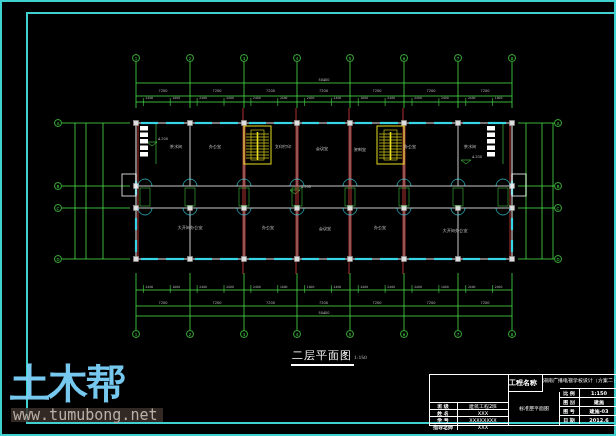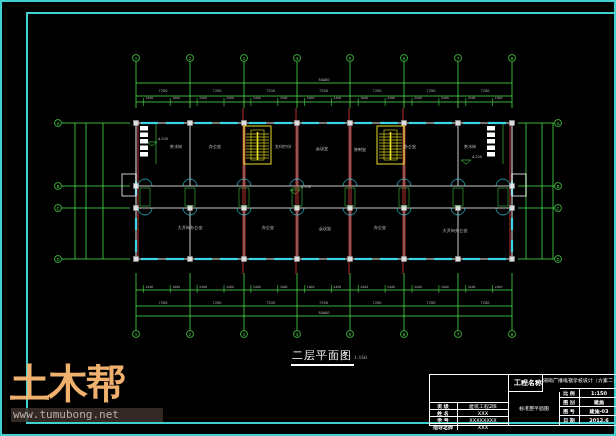--- a/index.html
+++ b/index.html
@@ -3,36 +3,36 @@
   <meta charset="utf-8">
   <style>
     html, body { margin:0; padding:0; background:#000; }
     body { width:616px; height:436px; position:relative; overflow:hidden; font-family:"DejaVu Sans", sans-serif; }
     #canvas { position:absolute; left:0; top:0; width:616px; height:436px; }
     .outer-frame { position:absolute; left:0; top:0; width:612px; height:432px; border:2px solid #3fd0d0; }
     .inner-frame { position:absolute; left:26px; top:12px; width:590px; height:408px; border:2px solid #3fd0d0; border-right:none; }
     .title-block { position:absolute; left:429px; top:374px; width:187px; height:50px; border:1px solid #fff; border-right:none; color:#fff; font-size:6px; }
     .tb-school { position:absolute; left:0; top:0; width:78px; height:16px; line-height:16px; font-size:8px; padding-left:1px; border-bottom:none; }
     .tb-col1 { position:absolute; left:78px; top:0; width:0; height:50px; border-left:1px solid #fff; }
-    .tb-proj { position:absolute; left:79px; top:0; width:33px; height:16px; line-height:16px; font-weight:bold; font-size:7px; text-align:right; border-bottom:1px solid #fff; border-right:1px solid #fff; }
+    .tb-proj { position:absolute; left:79px; top:0; width:33px; height:16px; line-height:16px; font-weight:bold; font-size:7px; text-align:left; border-bottom:1px solid #fff; border-right:1px solid #fff; }
     .tb-subject { position:absolute; left:113px; top:0; width:74px; height:12px; line-height:10px; font-size:5px; white-space:nowrap; overflow:hidden; }
     .tb-drawing { position:absolute; left:79px; top:17px; width:50px; height:33px; line-height:33px; text-align:center; font-size:5px; border-right:1px solid #fff; }
     .tb-rows-left { position:absolute; left:0; top:27px; width:78px; }
     .tb-row { height:6px; border-top:1px solid #fff; position:relative; font-size:5px; line-height:6px; }
     .tb-row .k { position:absolute; left:0; width:26px; text-align:center; font-weight:bold; }
     .tb-row .v { position:absolute; left:27px; width:50px; text-align:center; border-left:1px solid #fff; height:6px; }
     .tb-rows-right { position:absolute; left:130px; top:13px; width:57px; }
     .tb-rrow { height:8px; border-top:1px solid #fff; position:relative; font-size:5px; line-height:8px; }
     .tb-rrow .k { position:absolute; left:0; width:18px; text-align:center; font-weight:bold; }
     .tb-rrow .v { position:absolute; left:19px; width:38px; text-align:center; border-left:1px solid #fff; height:8px; font-weight:bold; }
     .plan-title { position:absolute; left:292px; top:348px; color:#fff; font-size:11px; letter-spacing:1px; }
     .plan-scale { position:absolute; left:354px; top:355px; color:#bbb; font-size:4.5px; }
     .plan-title-line { position:absolute; left:291px; top:364px; width:63px; height:2px; background:#fff; }
-    .watermark-logo { position:absolute; left:10px; top:362px; color:#fdba74; font-size:40px; font-weight:bold; letter-spacing:-2px; line-height:42px; opacity:0.95; }
-    .watermark-url { position:absolute; left:11px; top:408px; width:150px; height:14px; background:rgba(60,48,42,0.85); color:#b9b0a8; font-family:"DejaVu Sans Mono", monospace; font-size:11px; line-height:14px; padding-left:2px; }
+    .watermark-logo { position:absolute; left:10px; top:362px; color:#7dd3fc; font-size:40px; font-weight:bold; letter-spacing:-2px; line-height:42px; opacity:0.95; }
+    .watermark-url { position:absolute; left:11px; top:408px; width:150px; height:14px; background:rgba(60,48,42,0.85); color:#b9b0a8; font-family:"DejaVu Sans Mono", monospace; font-size:15px; line-height:14px; padding-left:2px; }
     svg text { font-family:"DejaVu Sans", sans-serif; }
   </style>
 </head>
 <body>
 
 <div class="outer-frame"></div>
 <div class="inner-frame"></div>
 
 <svg id="canvas" viewBox="0 0 616 436" xmlns="http://www.w3.org/2000/svg">
 

